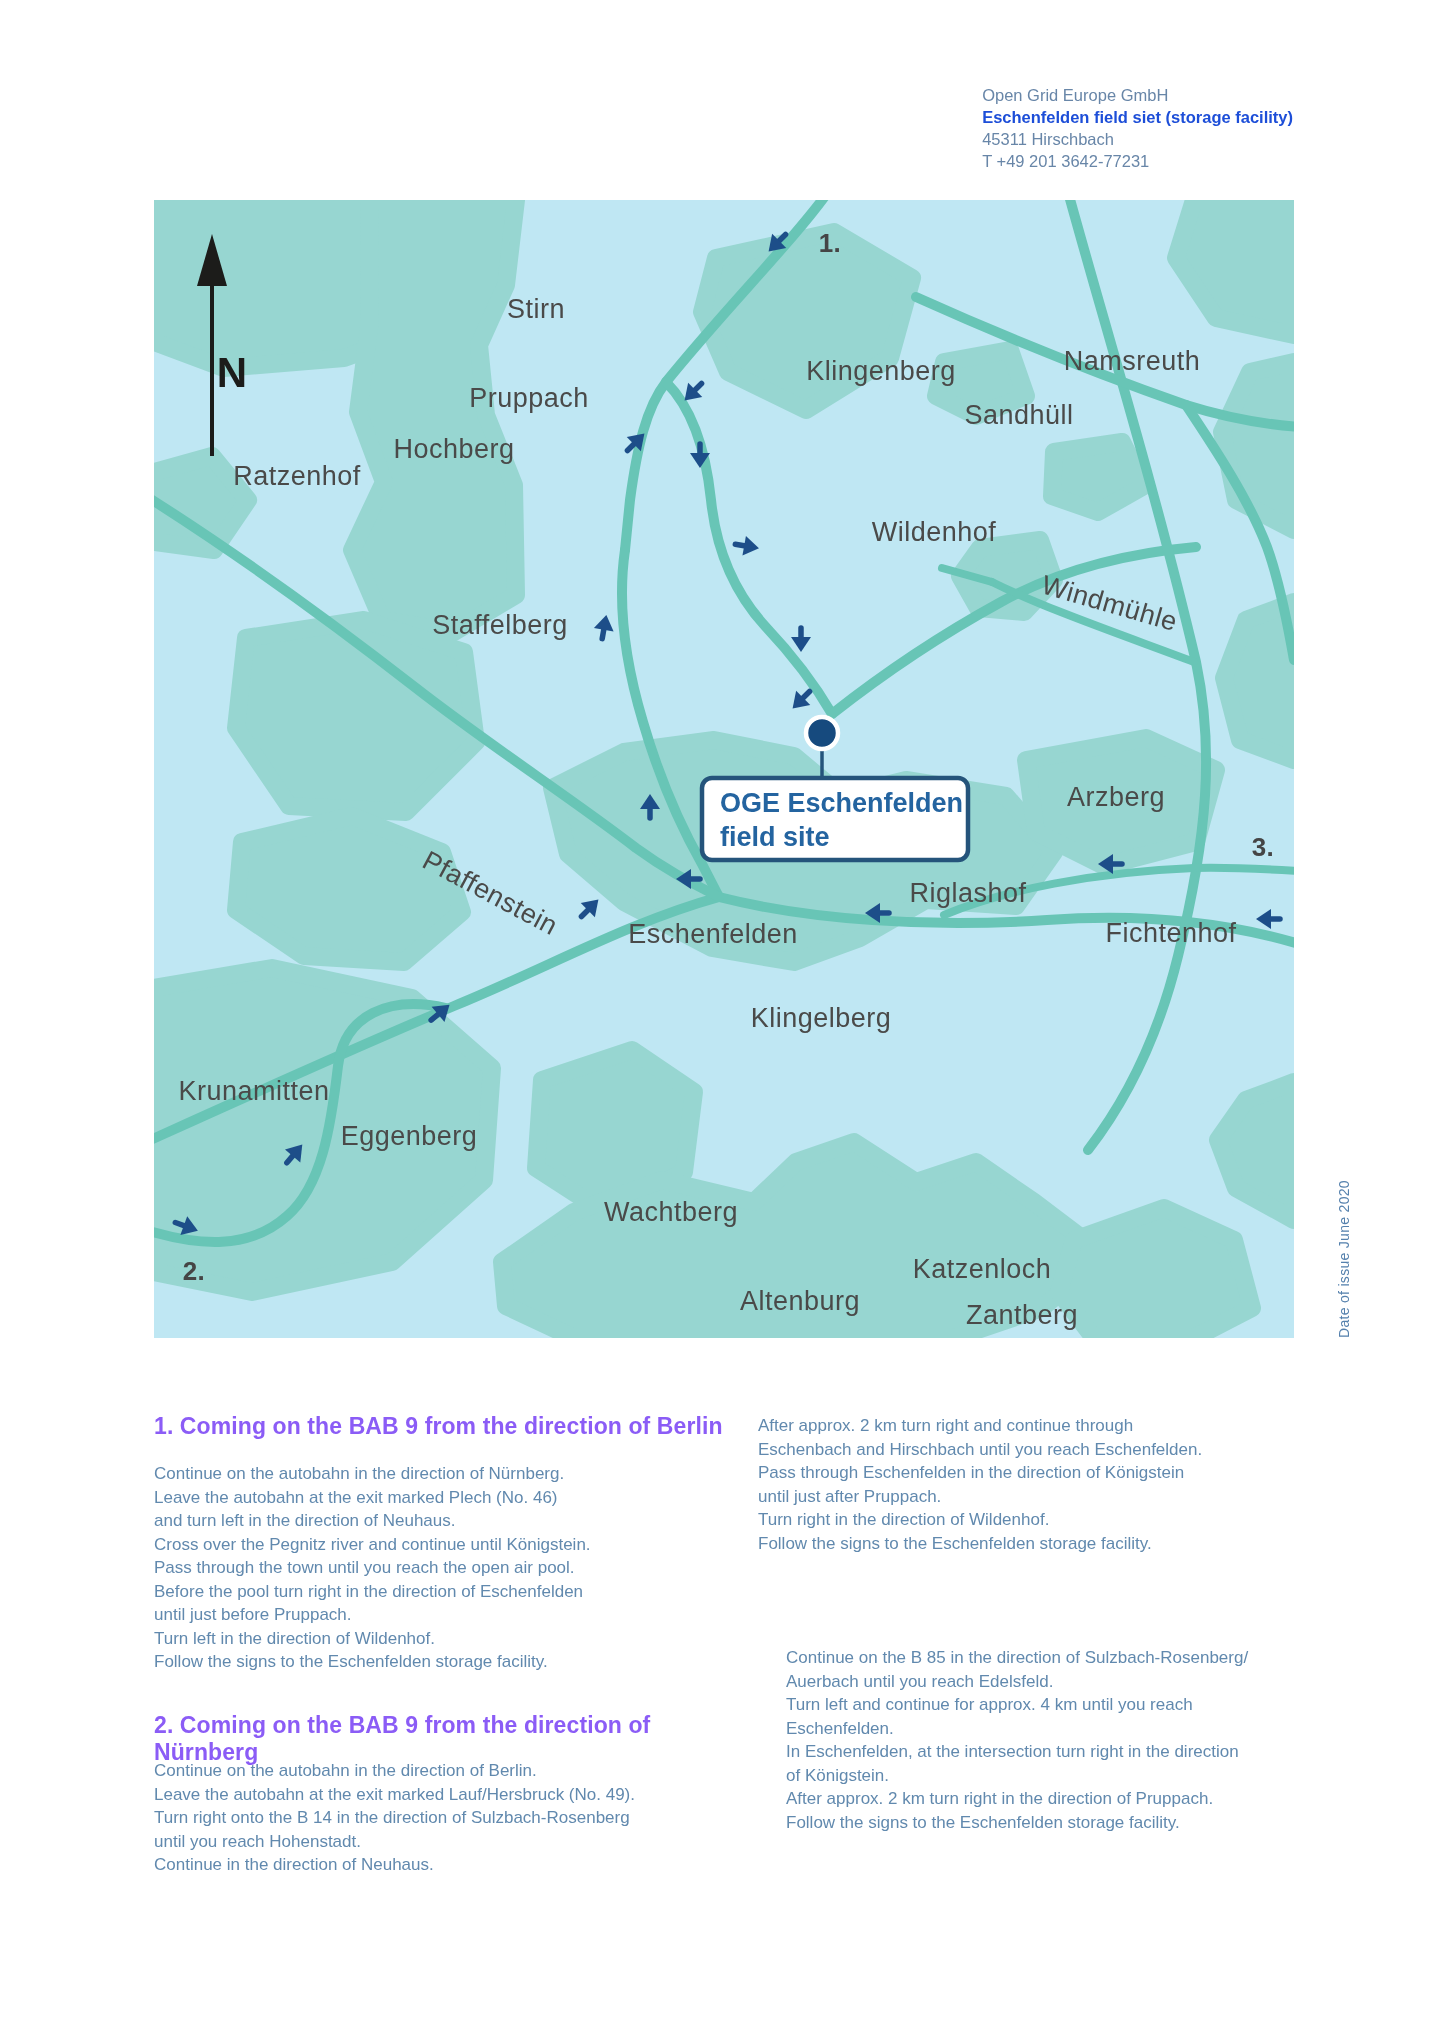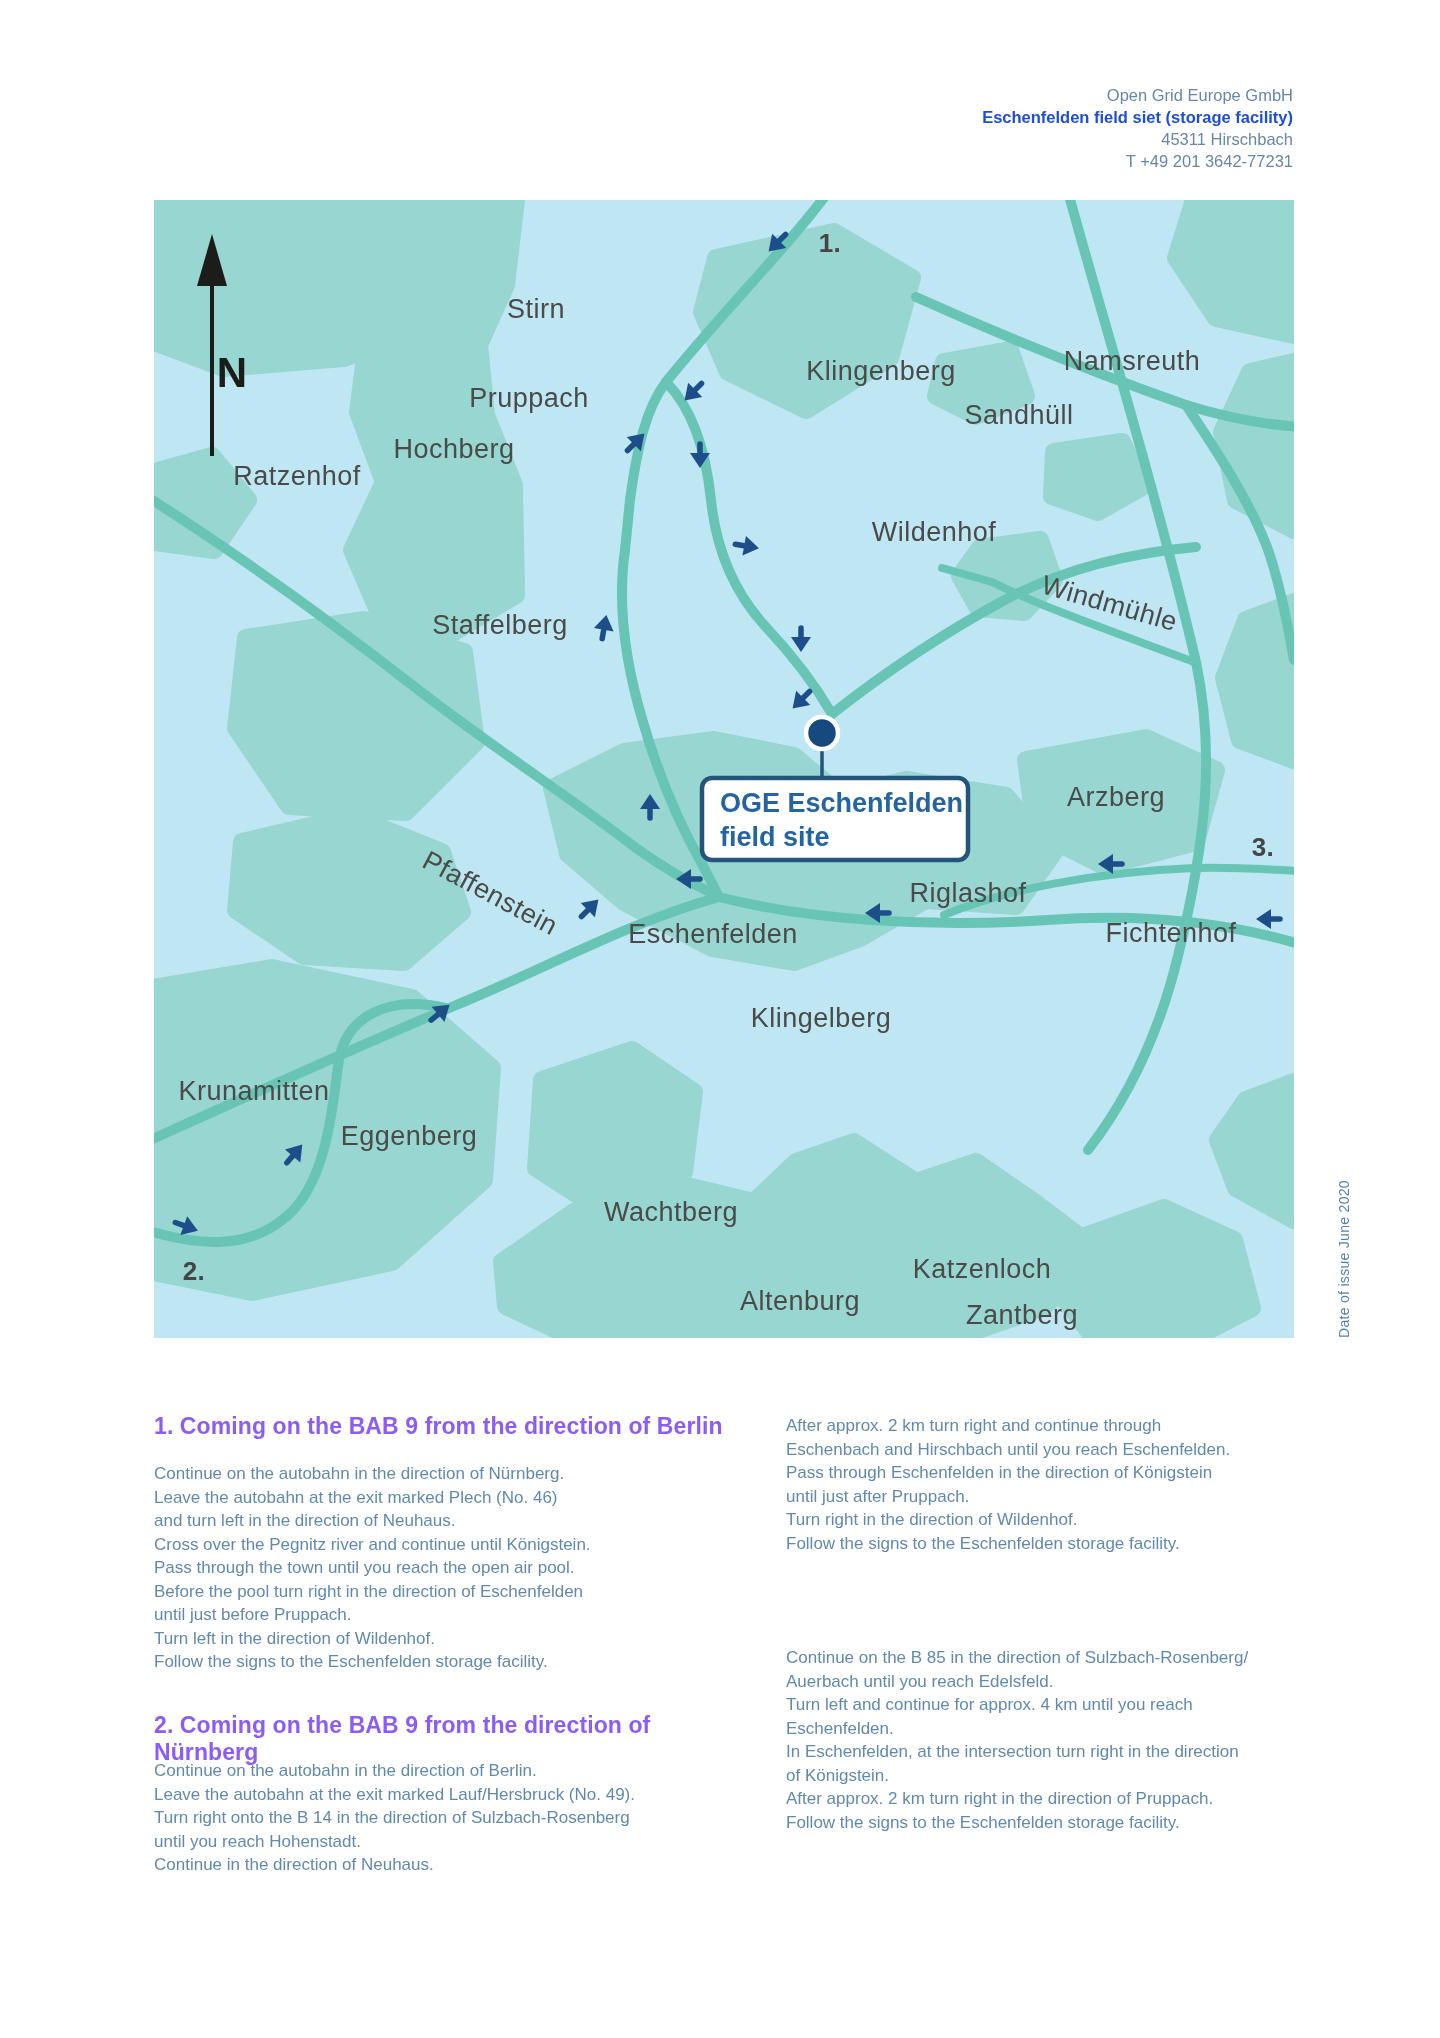--- a/index.html
+++ b/index.html
@@ -1,21 +1,21 @@
 <!DOCTYPE html>
 <html><head>
 <meta charset="utf-8">
 <style>
   html,body{margin:0;padding:0;background:#fff;}
   #page{position:relative;width:1440px;height:2038px;background:#ffffff;
         font-family:"Liberation Sans","DejaVu Sans",sans-serif;overflow:hidden;}
 
   
   #logo{position:absolute;left:140px;top:86px;width:280px;height:82px;}
-  #contact{position:absolute;top:84px;right:147px;text-align:right;
+  #contact{position:absolute;top:84px;right:147px;text-align:left;
            font-size:16.5px;line-height:22px;color:#6886a8;}
   #contact .c-bold{font-weight:bold;color:#1d4ed8;}
 
   
   #map-wrap{position:absolute;left:154px;top:200px;width:1140px;height:1138px;}
   svg text.mlabel{fill:#4a4a49;font-size:27px;letter-spacing:0.5px;
                   font-family:"Liberation Sans","DejaVu Sans",sans-serif;}
   svg text.mlabel.bold{font-weight:bold;fill:#454545;font-size:26px;}
   svg text.callout-text{fill:#2464a0;font-size:27px;font-weight:bold;}
   svg text.north-n{fill:#1c1c1a;font-size:42px;font-weight:bold;}
@@ -176,21 +176,21 @@
 Turn left in the direction of Wildenhof.
 Follow the signs to the Eschenfelden storage facility.</div>
 
   <div class="dir-head" style="left:154px;top:1712px">2. Coming on the BAB 9 from the direction of Nürnberg</div>
   <div class="dir-body" style="left:154px;top:1759px">Continue on the autobahn in the direction of Berlin.
 Leave the autobahn at the exit marked Lauf/Hersbruck (No. 49).
 Turn right onto the B 14 in the direction of Sulzbach-Rosenberg
 until you reach Hohenstadt.
 Continue in the direction of Neuhaus.</div>
 
-  <div class="dir-body" style="left:786px;top:1414px">After approx. 2 km turn right and continue through
+  <div class="dir-body" style="left:758px;top:1414px">After approx. 2 km turn right and continue through
 Eschenbach and Hirschbach until you reach Eschenfelden.
 Pass through Eschenfelden in the direction of Königstein
 until just after Pruppach.
 Turn right in the direction of Wildenhof.
 Follow the signs to the Eschenfelden storage facility.</div>
 
   <div class="dir-body" style="left:786px;top:1646px">Continue on the B 85 in the direction of Sulzbach-Rosenberg/
 Auerbach until you reach Edelsfeld.
 Turn left and continue for approx. 4 km until you reach
 Eschenfelden.

